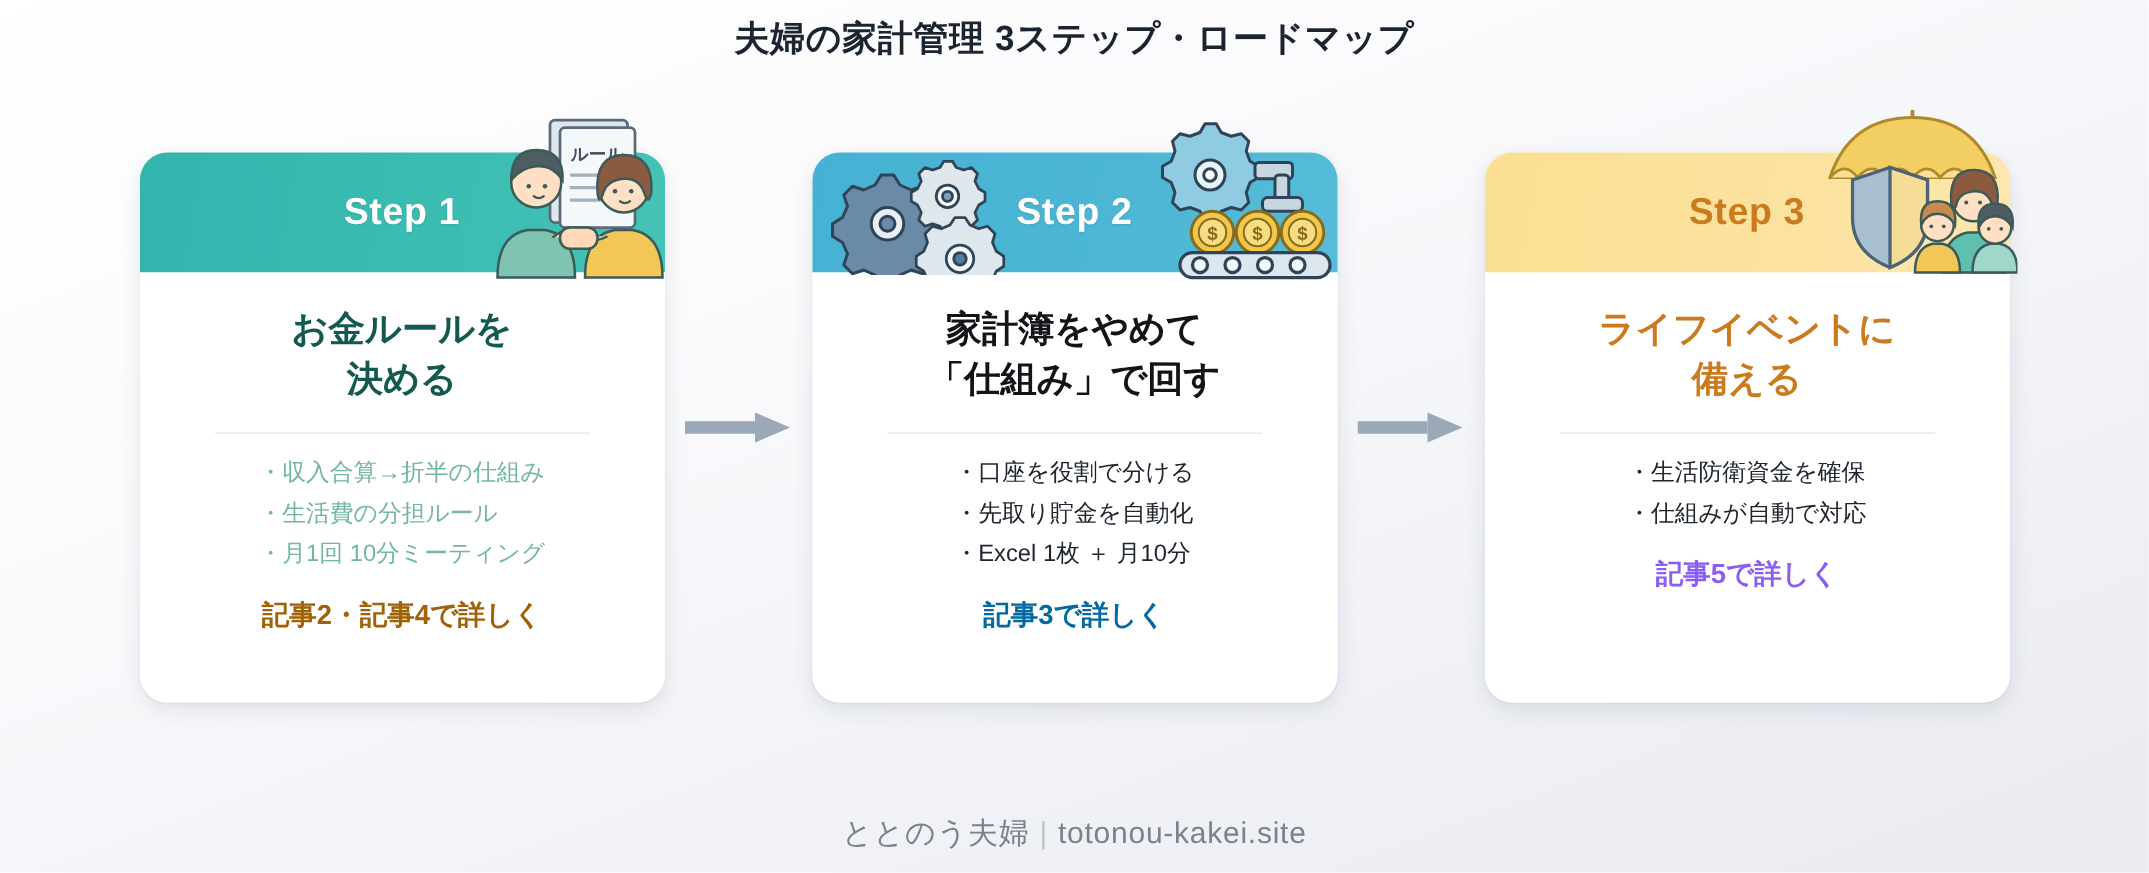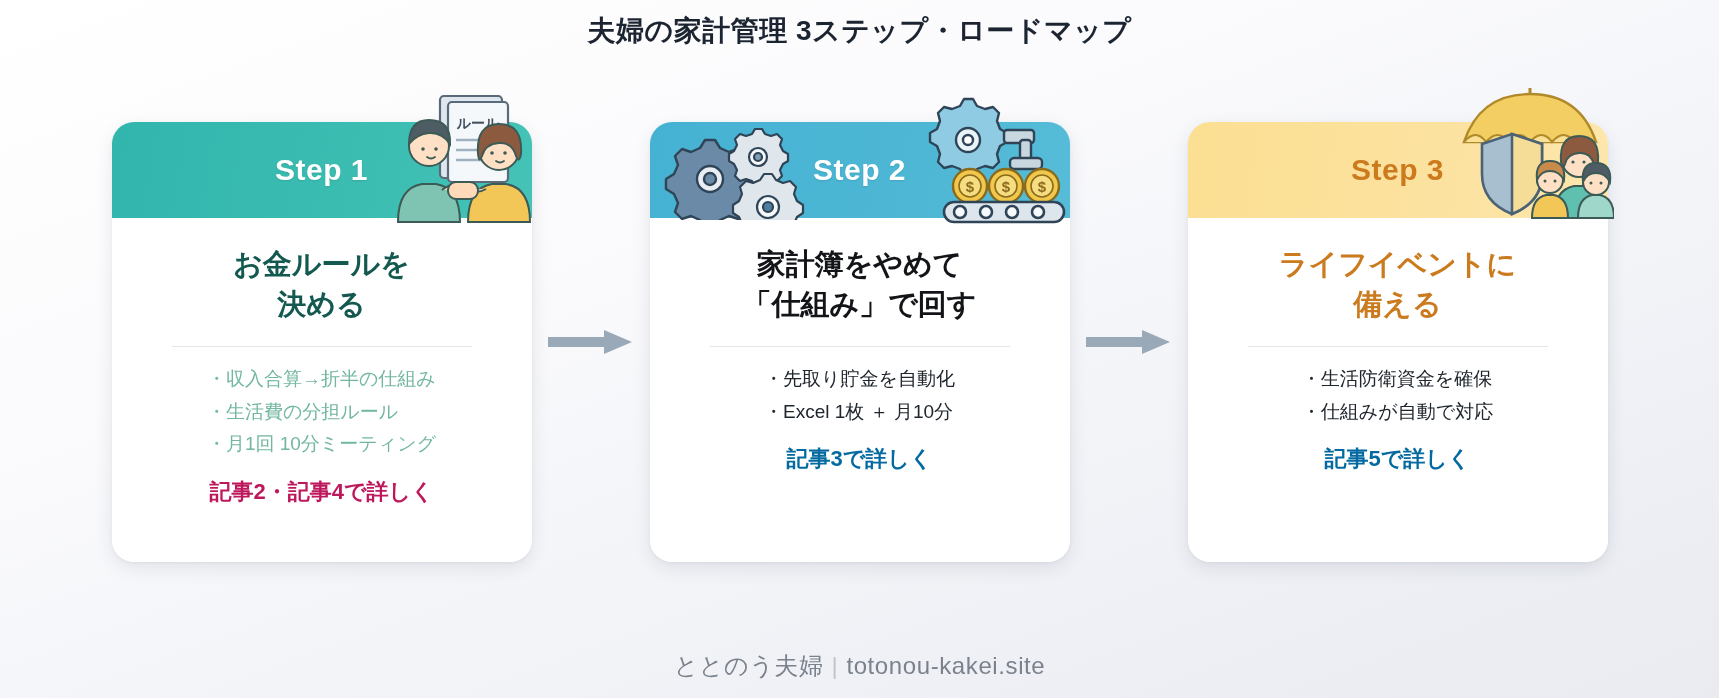--- a/index.html
+++ b/index.html
@@ -126,35 +126,35 @@
     font-size: 22px;
     font-weight: 700;
     text-align: center;
   }
 
   
   .c1 .card-header { background: linear-gradient(100deg, #31b5ad 0%, #3cbdb2 60%, #44c3b6 100%); }
   .c1 .step-label { color: #ffffff; text-shadow: 0 1px 2px rgba(0,0,0,.10); }
   .c1 .card-heading { color: #14594f; }
   .c1 .bullets { color: #72b79e; }
-  .c1 .card-footnote { color: #be185d; }
+  .c1 .card-footnote { color: #a16207; }
 
   
   .c2 .card-header { background: linear-gradient(100deg, #46b2d3 0%, #4cb6d4 55%, #56bcd8 100%); align-items: center; }
   .c2 .step-label { color: #ffffff; text-shadow: 0 1px 2px rgba(0,0,0,.10); }
   .c2 .card-heading { color: #121418; }
   .c2 .bullets { color: #20262e; }
   .c2 .card-footnote { color: #0369a1; }
 
   
   .c3 .card-header { background: linear-gradient(100deg, #fbdf92 0%, #fce2a0 60%, #fde7ae 100%); }
   .c3 .step-label { color: #cb7a1e; }
   .c3 .card-heading { color: #cb7a1e; }
   .c3 .bullets { color: #20262e; }
-  .c3 .card-footnote { color: #0369a1; }
+  .c3 .card-footnote { color: #8b5cf6; }
 
   
   .arrow {
     flex: 0 0 auto;
     width: 118px;
     height: 440px;
     display: flex;
     align-items: center;
     justify-content: center;
   }
@@ -305,20 +305,21 @@
           </g>
         </svg>
       </span>
     </div>
 
     <div class="card-body">
       <div class="card-heading">家計簿をやめて
 「仕組み」で回す</div>
       <div class="divider"></div>
       <ul class="bullets">
+        <li>・口座を役割で分ける</li>
         <li>・先取り貯金を自動化</li>
         <li>・Excel 1枚 ＋ 月10分</li>
       </ul>
       <div class="card-footnote">記事3で詳しく</div>
     </div>
   </div>
 
   <div class="arrow">
     <svg width="86" height="34" viewBox="0 0 86 34">
       <path d="M2 17 H56 V5 L84 17 L56 29 V17 Z" fill="#9aa9b8"></path>

